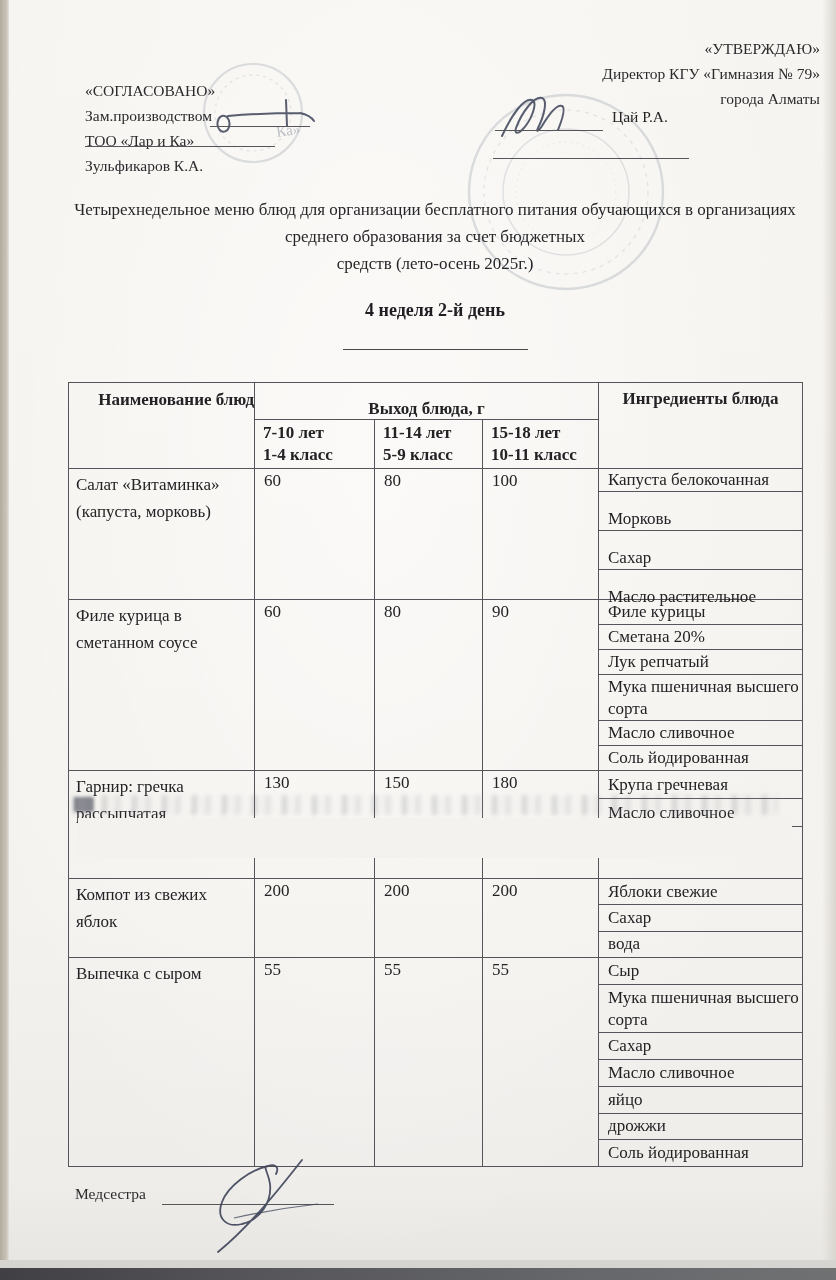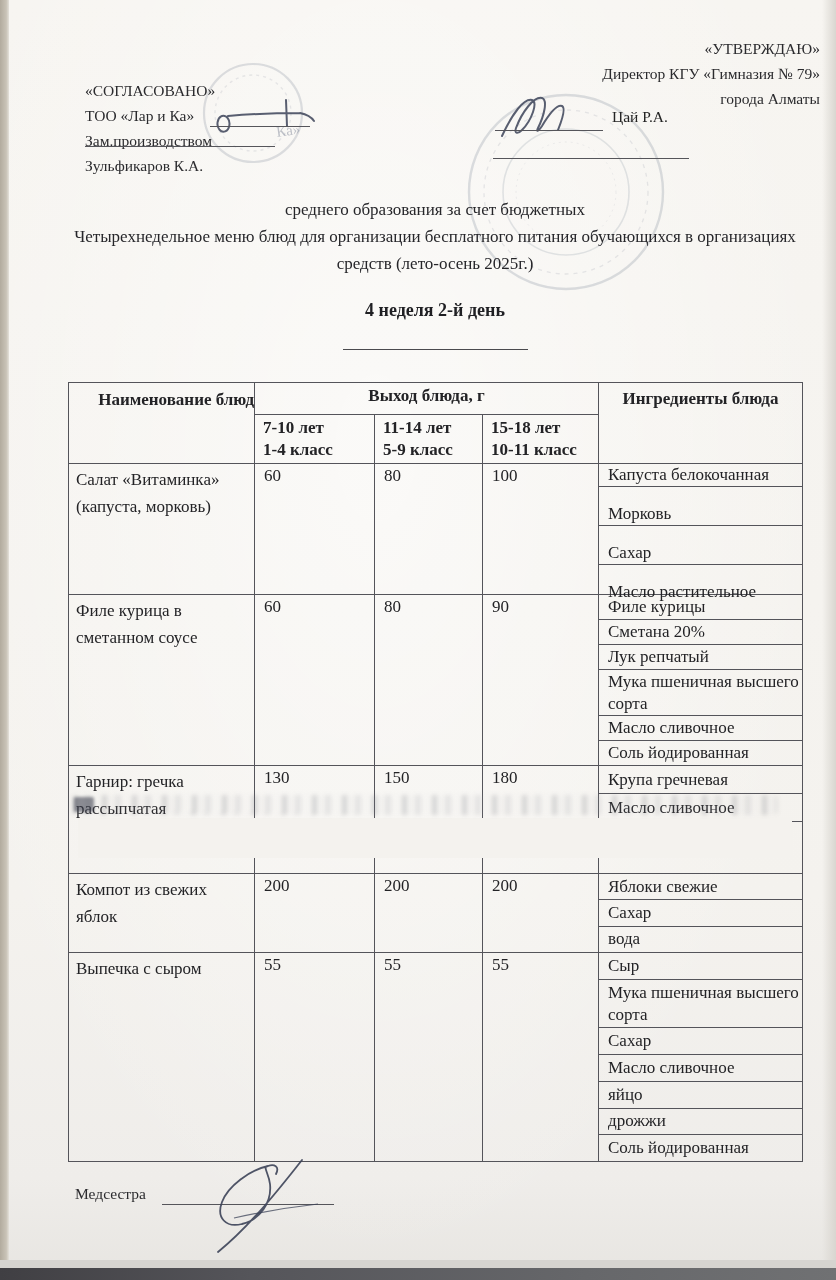--- a/index.html
+++ b/index.html
@@ -62,21 +62,21 @@
     font-size:17px; color:#232326;
   }
   table.menu col.c-dish{width:186px;} table.menu col.c-n1{width:120px;}
   table.menu col.c-n2{width:108px;} table.menu col.c-n3{width:116px;}
   table.menu col.c-ing{width:204px;}
   table.menu td, table.menu th {
     border:1.4px solid #54545a; vertical-align:top;
   }
   table.menu th { font-weight:bold; }
   .th-dish { text-align:right; padding-top:4px; line-height:26px; }
-  .th-out  { text-align:center; height:32px; padding-top:3px; }
+  .th-out  { text-align:center; height:32px; padding-top:16px; }
   .th-ing  { text-align:center; padding-top:6px; }
   .th-age  { text-align:left; padding:2px 4px 2px 8px; height:43px; line-height:22px; font-weight:bold; }
   .th-age span { display:block; }
   td.dish { padding:2px 4px 2px 7px; line-height:27px; }
   td.num  { padding:2px 4px 2px 9px; }
   td.ing  { padding:0; }
   .ing-wrap { display:flex; flex-direction:column; }
   .ing-item {
     flex:1 1 0; display:flex; align-items:center;
     padding-left:9px; border-bottom:1.3px solid #54545a; line-height:22px;
@@ -122,22 +122,22 @@
   </svg>
   <svg class="stamp" style="left:460px;top:88px" width="220" height="215" viewBox="0 0 220 215">
     <circle cx="106" cy="104" r="97" fill="none" stroke="#9099a6" stroke-width="2.4" opacity="0.3"></circle>
     <circle cx="106" cy="104" r="82" fill="none" stroke="#9aa1ae" stroke-width="1.3" opacity="0.22" stroke-dasharray="4 5"></circle>
     <circle cx="106" cy="104" r="63" fill="none" stroke="#9099a6" stroke-width="1.6" opacity="0.24"></circle>
     <circle cx="106" cy="104" r="50" fill="none" stroke="#a2a8b4" stroke-width="1" opacity="0.16" stroke-dasharray="2 4"></circle>
   </svg>
 
   <div class="approve approve-left">
     <div>«СОГЛАСОВАНО»</div>
+    <div>Зам.производством</div>
     <div>ТОО «Лар и Ка»</div>
-    <div>Зам.производством</div>
     <div>Зульфикаров К.А.</div>
   </div>
   <svg class="sig-svg" style="left:212px;top:92px" width="120" height="45" viewBox="0 0 120 45">
     <path d="M10,24 a6,8 0 1 1 -0.5,0.2 M16,24 C40,22 60,21 88,21 M74,8 L75,34 M88,21 q10,2 14,8" fill="none" stroke="#3c4358" stroke-width="2" opacity="0.85" stroke-linecap="round"></path>
   </svg>
   <div class="underline ul-left-short"></div>
   <div class="underline ul-left-long"></div>
 
   <div class="approve approve-right">
     <div>«УТВЕРЖДАЮ»</div>
@@ -145,22 +145,22 @@
     <div>города Алматы</div>
   </div>
   <svg class="sig-svg" style="left:498px;top:86px" width="115" height="55" viewBox="0 0 115 55">
     <path d="M4,50 C14,28 26,12 34,14 C40,16 34,34 24,44 C20,48 16,48 18,42 C24,26 36,10 44,12 C50,14 46,30 40,42 C38,46 40,46 44,40 C50,30 58,18 64,20 C68,22 64,34 60,44" fill="none" stroke="#3c4358" stroke-width="2" opacity="0.85" stroke-linecap="round"></path>
   </svg>
   <div class="underline ul-right-sig"></div>
   <div class="signer-name">Цай Р.А.</div>
   <div class="underline ul-right-long"></div>
 
   <div class="doc-title">
+    <div>Четырехнедельное меню блюд для организации бесплатного питания обучающихся в организациях</div>
     <div>среднего образования за счет бюджетных</div>
-    <div>Четырехнедельное меню блюд для организации бесплатного питания обучающихся в организациях</div>
     <div>средств (лето-осень 2025г.)</div>
   </div>
   <div class="doc-subtitle">4 неделя 2-й день</div>
   <div class="ul-subtitle"></div>
 
   <table class="menu">
     <colgroup>
       <col class="c-dish">
         <col class="c-n1">
         <col class="c-n2">

